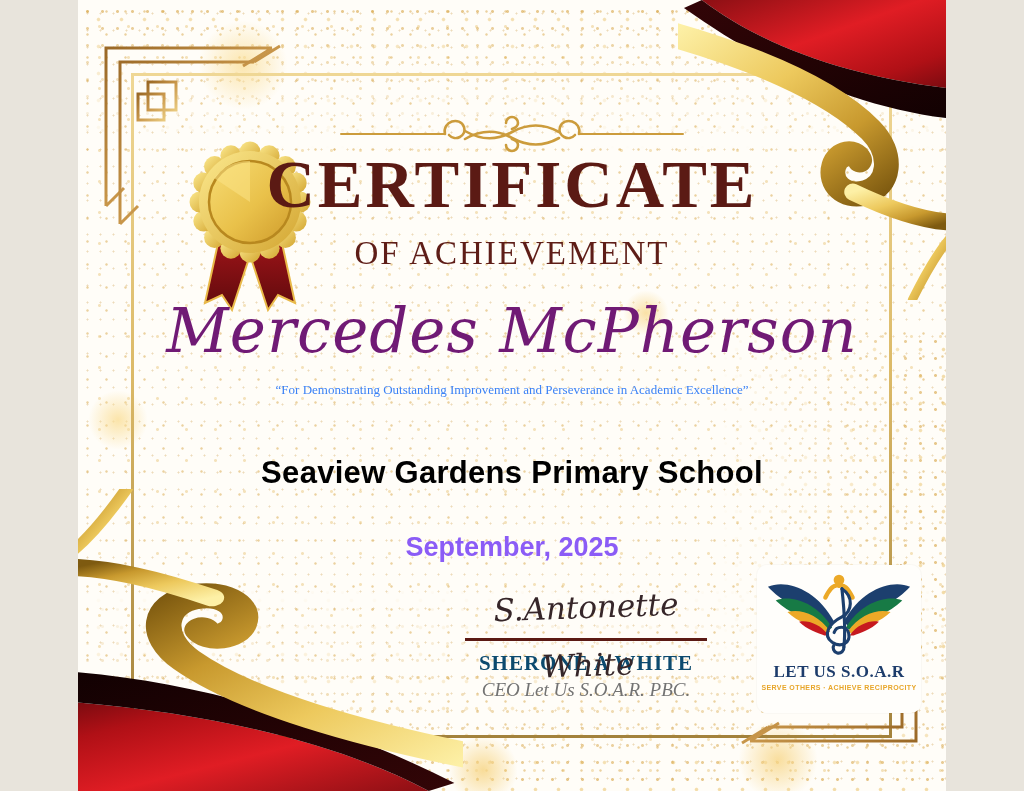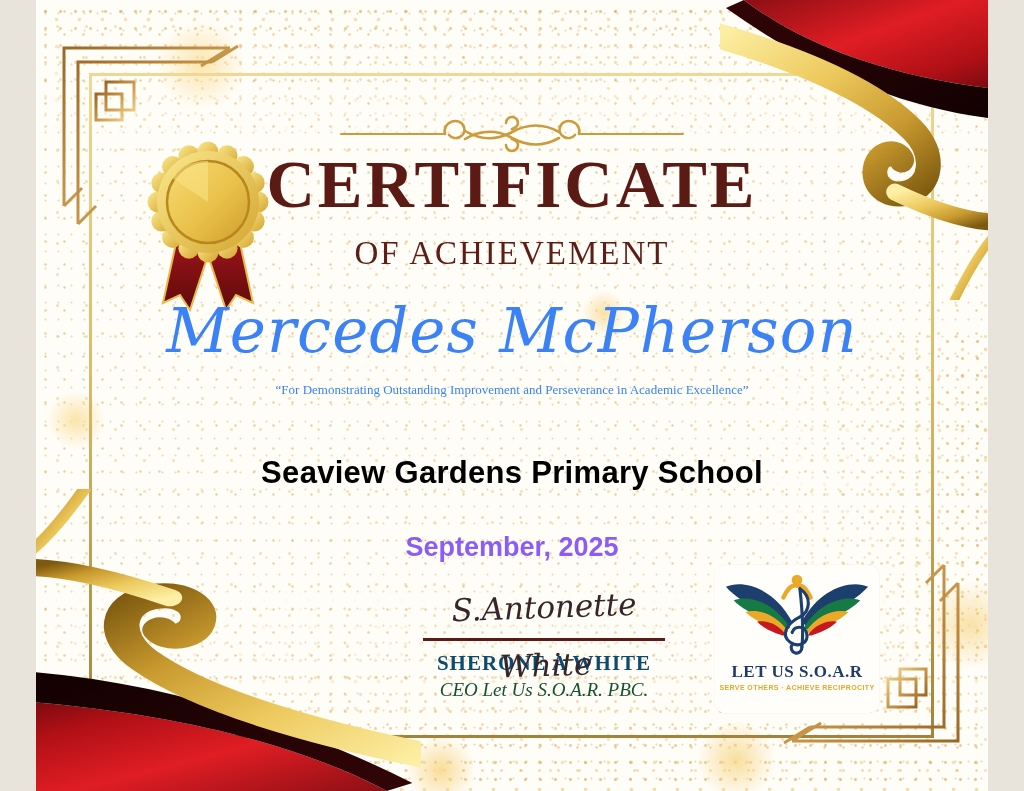--- a/index.html
+++ b/index.html
@@ -1,17 +1,17 @@
 <!DOCTYPE html>
 <html><head>
 <meta charset="utf-8">
 <style>
   html,body{margin:0;padding:0;background:#e8e4dc;}
   .cert{
-    position:relative; width:952px; height:791px; margin:0 auto;
+    position:relative; width:868px; height:791px; margin:0 auto;
     background:#fffdf8; overflow:hidden;
     font-family:"Liberation Serif", serif;
   }
   
   .speckles{
     position:absolute; inset:0; pointer-events:none;
     background-image:
       radial-gradient(circle, rgba(216,166,72,.50) 0 .8px, transparent 1.6px),
       radial-gradient(circle, rgba(228,185,95,.40) 0 1px, transparent 2px),
       radial-gradient(circle, rgba(201,148,58,.32) 0 .7px, transparent 1.4px);
@@ -46,35 +46,35 @@
   .corner-tl{position:absolute; left:24px; top:44px; width:190px; height:202px;}
   .corner-br{position:absolute; right:26px; bottom:46px; width:190px; height:202px; transform:rotate(180deg);}
   .medal{position:absolute; left:96px; top:138px; width:152px; height:178px;}
   .flourish{position:absolute; top:112px; left:50%; transform:translateX(-50%); width:346px; height:44px;}
   svg{display:block; width:100%; height:100%;}
   
   .c{position:absolute; left:50%; transform:translateX(-50%); text-align:center; white-space:nowrap;}
   .title{top:146px; font-size:67px; font-weight:bold; letter-spacing:3px; color:#5b1a14;}
   .subtitle{top:235px; font-size:33px; letter-spacing:2px; color:#5e1d17;}
   .presented{top:271px; font-size:21px; font-weight:bold; letter-spacing:.5px; color:#5b1a14;}
-  .name{top:295px; font-size:61px; font-style:italic; color:#3b82f6;
+  .name{top:295px; font-size:61px; font-style:italic; color:#701a75;
         font-family:"DejaVu Serif", serif; letter-spacing:1px;}
   .quote{top:382px; font-size:13px; color:#3b82f6;}
   .desc{top:406px; font-size:24.5px; color:#67241e; white-space:normal; width:880px; line-height:1.32;}
   .school{top:455px; font-size:31px; font-weight:bold; color:#000000;
           font-family:"Liberation Sans", sans-serif; letter-spacing:.3px;}
   .date{top:532px; font-size:27px; font-weight:bold; color:#8b5cf6;
         font-family:"Liberation Sans", sans-serif;}
   
   .sig{position:absolute; left:383px; top:578px; width:250px; text-align:center;}
   .sig-script{font-size:31px; font-style:italic; color:#362629; font-family:"DejaVu Serif", serif;
               transform:rotate(-2deg); line-height:58px; height:58px;}
   .sig-line{width:242px; height:2.5px; background:#5b1a14; margin:2px auto 10px auto;}
   .sig-name{font-size:21px; font-weight:bold; letter-spacing:1px; color:#0c4a6e;}
-  .sig-role{font-size:19px; font-style:italic; color:#14532d; margin-top:3px;}
+  .sig-role{font-size:19px; font-style:italic; color:#737373; margin-top:3px;}
   
   .logo-panel{position:absolute; left:679px; top:565px; width:164px; height:148px;
       background:#fffefb; border-radius:10px; text-align:center; box-shadow:0 0 0 1px rgba(0,0,0,.02);}
   .logo-art{width:146px; height:90px; margin:6px auto 0 auto;}
   .logo-name{font-size:17px; font-weight:bold; color:#1d3c6b; letter-spacing:.5px;
       font-family:"Liberation Serif", serif; margin-top:1px;text-align:center;}
   .logo-tag{font-size:7px; font-weight:bold; color:#e8a62a; letter-spacing:.4px;
       font-family:"Liberation Sans", sans-serif; margin-top:2px;}
 </style>
 </head>

